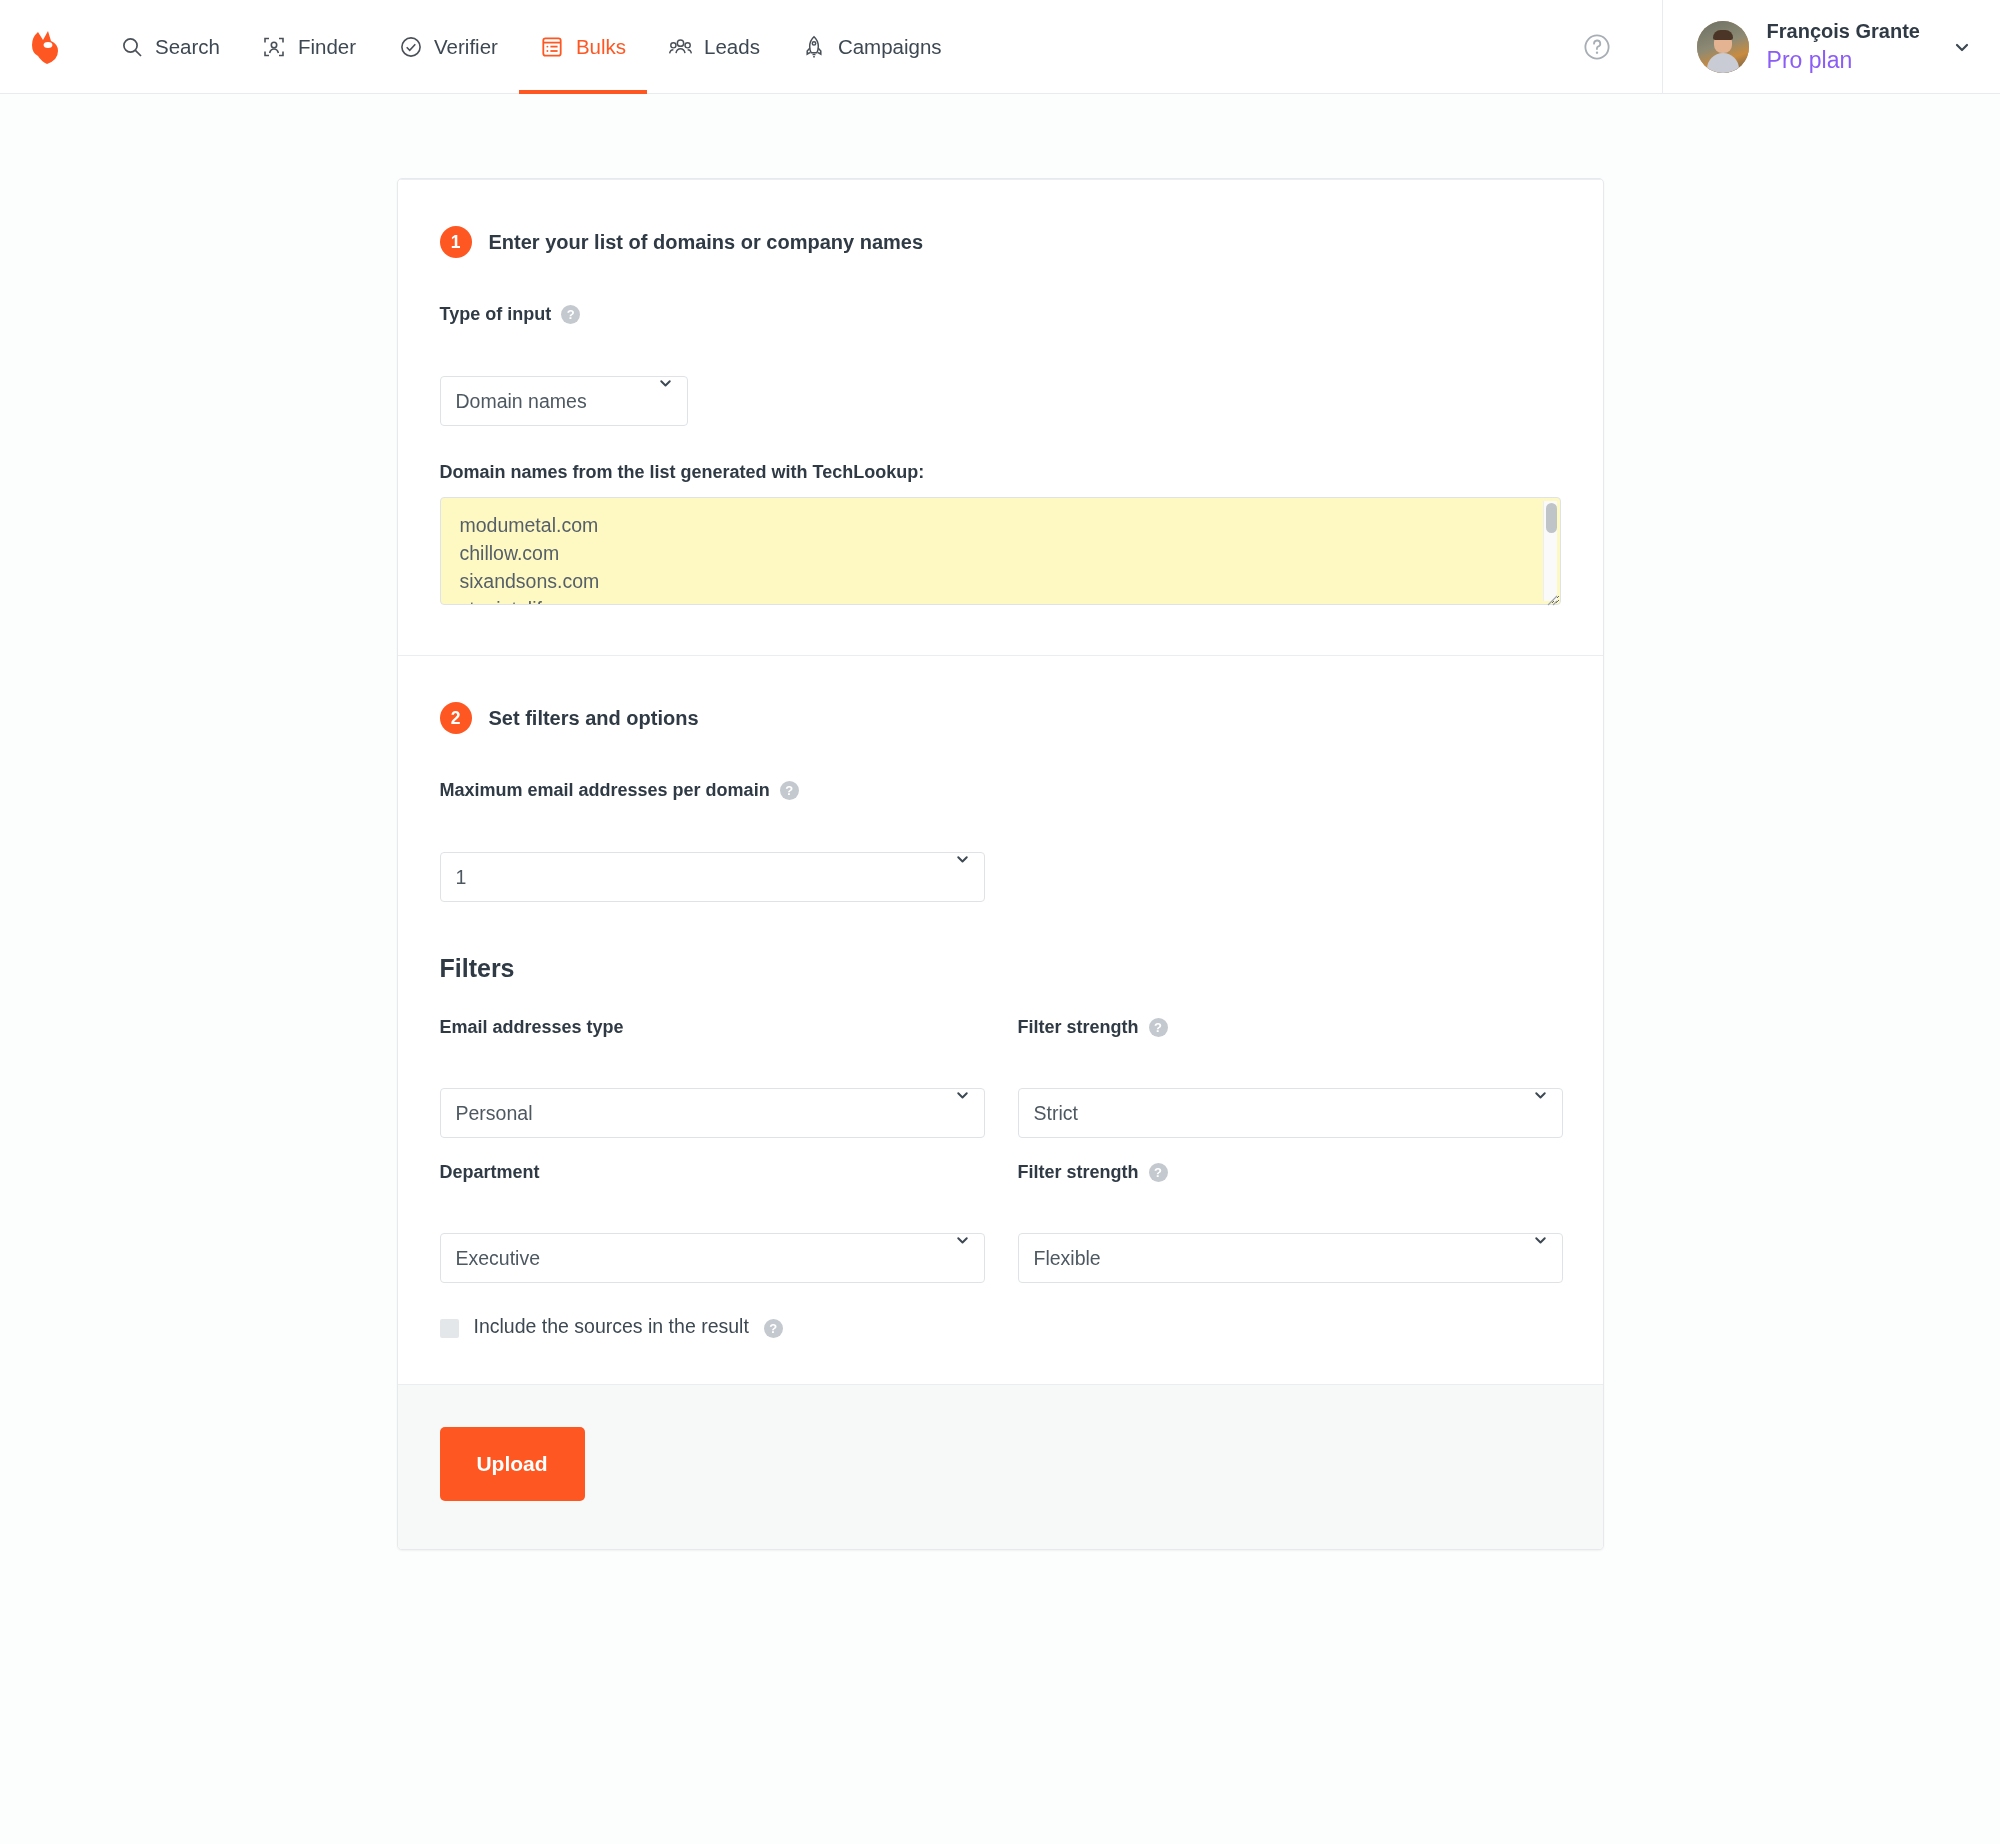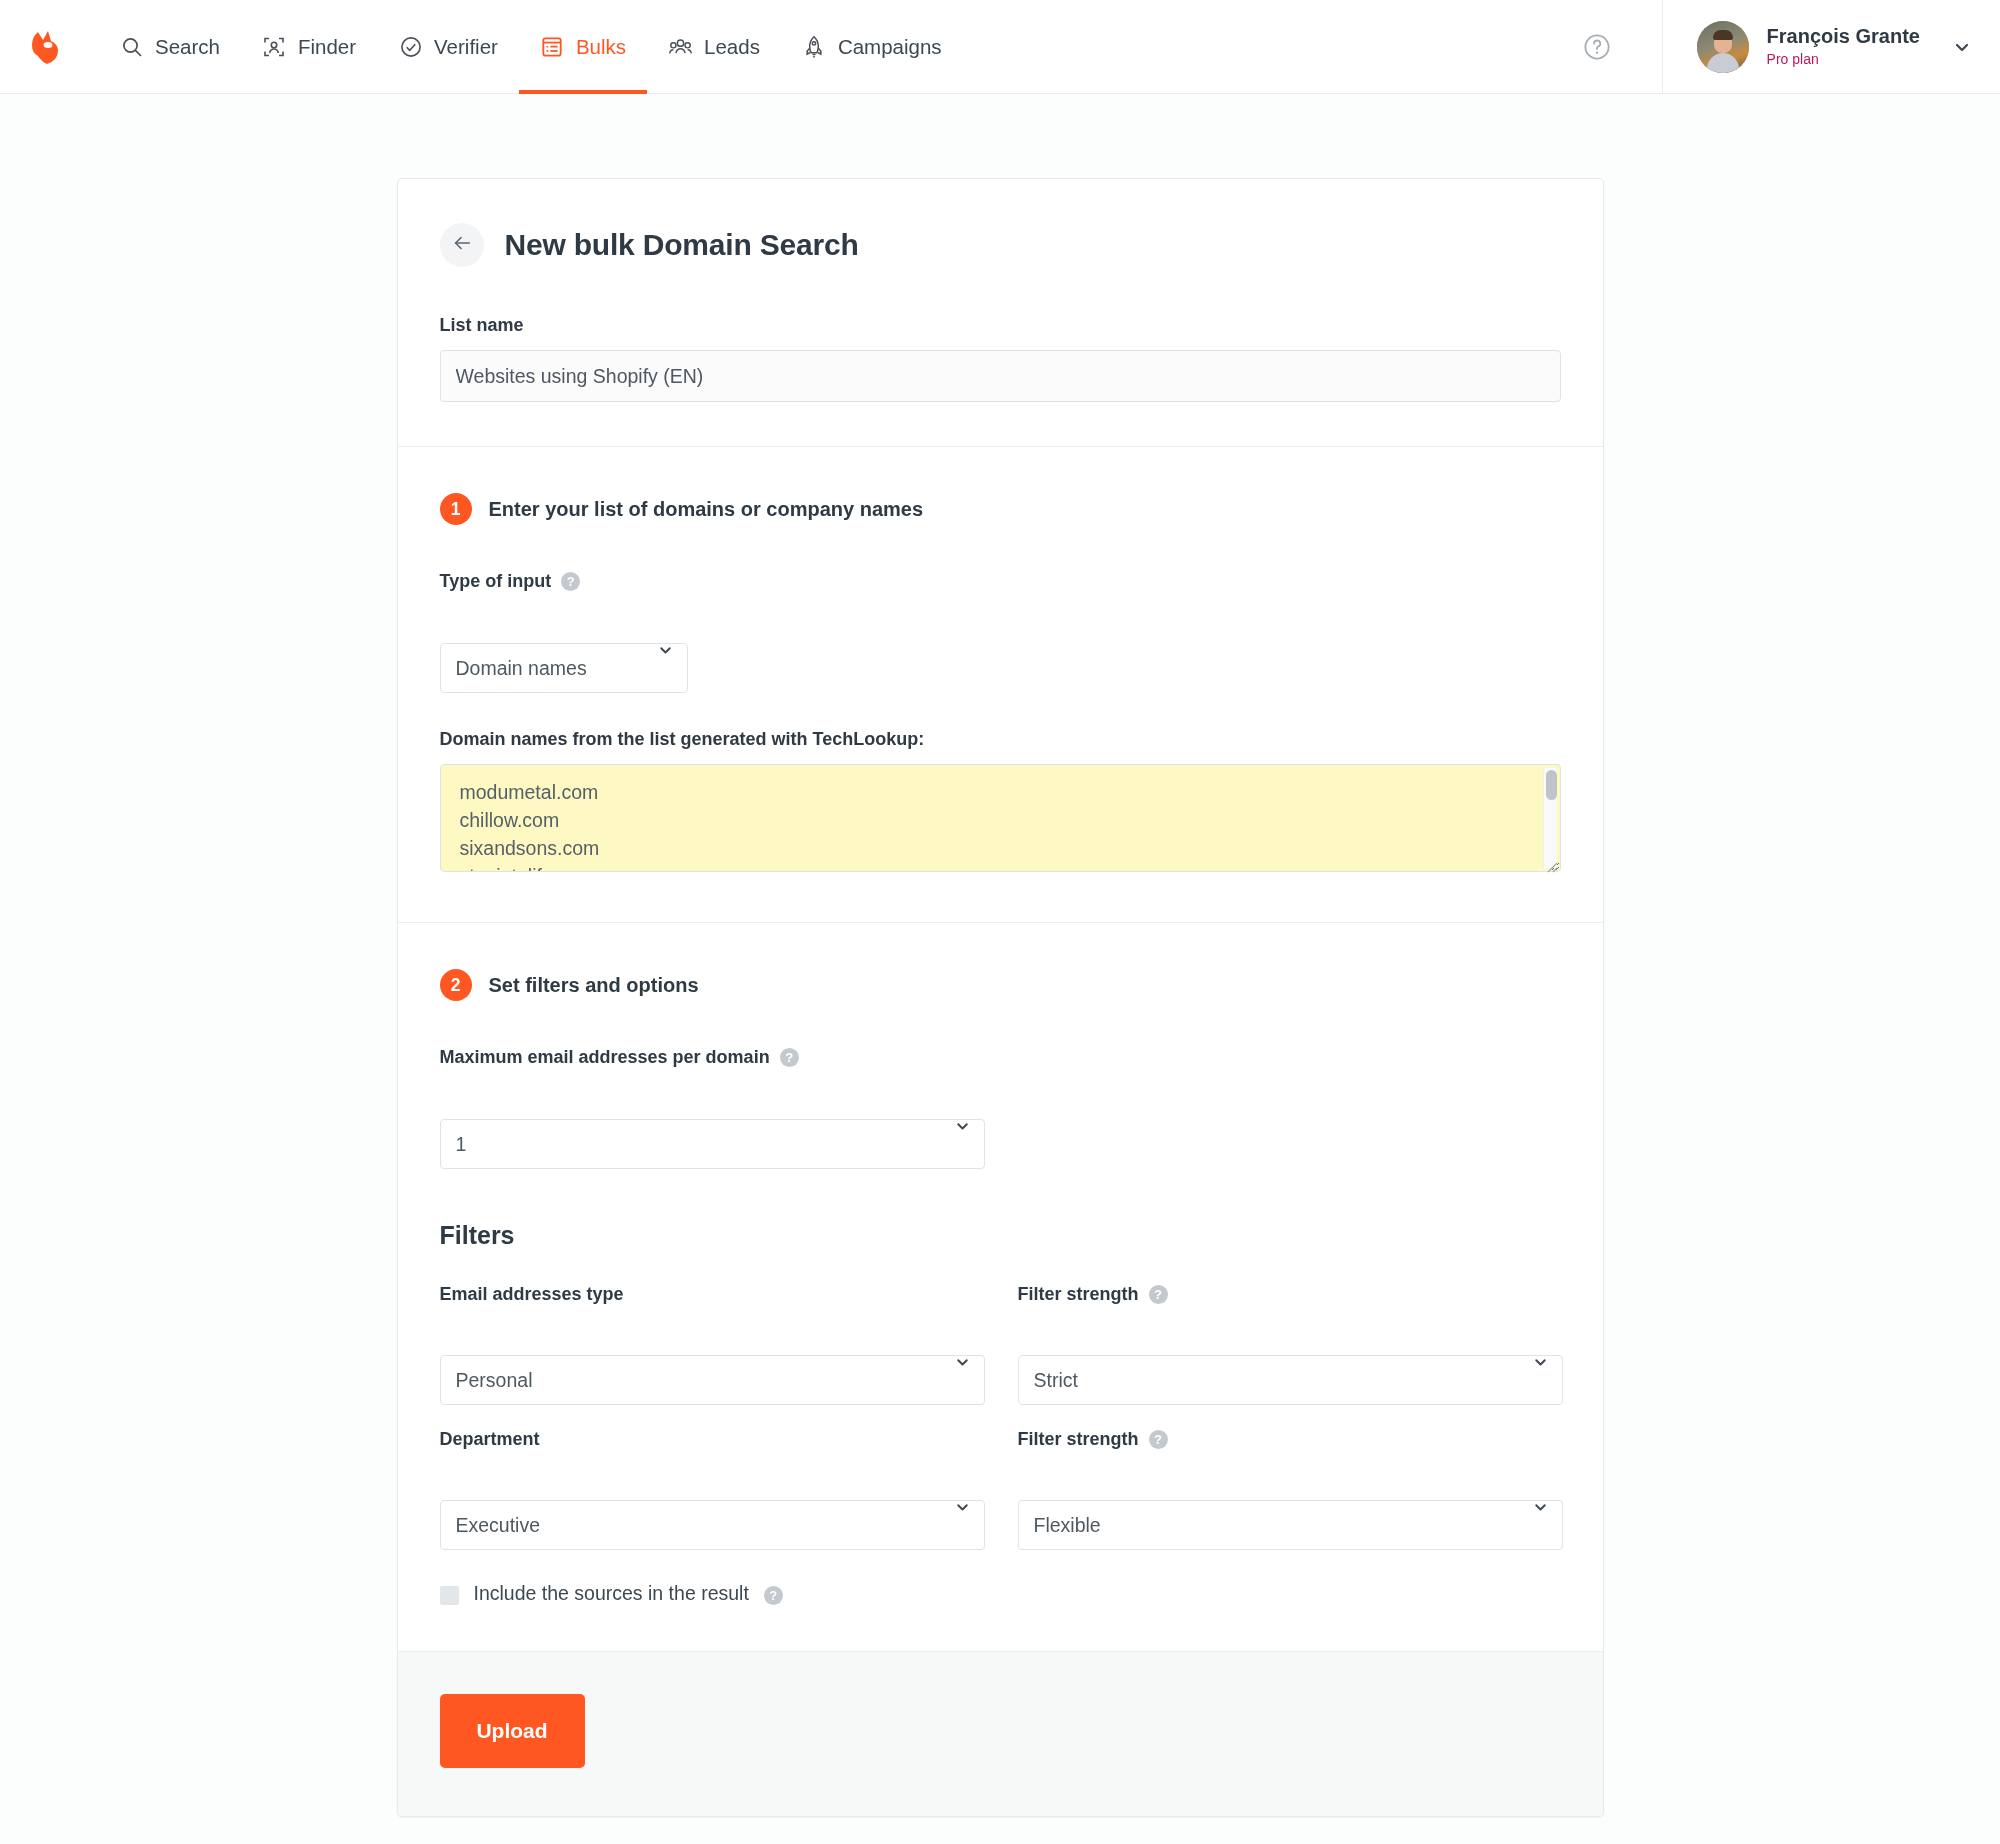--- a/index.html
+++ b/index.html
@@ -83,21 +83,21 @@
     flex: none;
     background: #b8855a;
     position: relative;
   }
   .avatar .a-sky  { position:absolute; inset:0; background: linear-gradient(160deg,#6b6f63 0%,#8d8a74 45%,#c98b3f 70%,#5e5a4e 100%); }
   .avatar .a-body { position:absolute; left:10px; bottom:-6px; width:32px; height:26px; background:#c9ccd4; border-radius:16px 16px 0 0; }
   .avatar .a-head { position:absolute; left:17px; top:12px; width:18px; height:20px; background:#e3b392; border-radius:9px 9px 8px 8px; }
   .avatar .a-hair { position:absolute; left:16px; top:9px; width:20px; height:10px; background:#4a3526; border-radius:10px 10px 3px 3px; }
   .user-meta { display: flex; flex-direction: column; gap: 2px; }
   .user-name { font-size: 20px; font-weight: bold; color: #2f3a45; line-height: 1.25; }
-  .user-plan { font-size: 14px; color: #be185d; line-height: 1.25; }
+  .user-plan { font-size: 23px; color: #8b5cf6; line-height: 1.25; }
   .caret { margin-left: 14px; display:flex; align-items:center; }
 
   
   .page {
     padding-top: 84px;
     display: flex;
     justify-content: center;
   }
   .card {
     width: 1207px;
@@ -384,36 +384,20 @@
           <path d="M5 8l5 5 5-5"></path>
         </svg>
       </span>
     </div>
   </div>
 </div>
 
 <div class="page">
   <div class="card">
 
-    <div class="card-sec sec-head">
-      <div class="title-row">
-        <div class="back-btn">
-          <span>
-            <svg width="22" height="22" viewBox="0 0 24 24" fill="none" stroke="#596570" stroke-width="1.7" stroke-linecap="round" stroke-linejoin="round">
-              <line x1="20" y1="12" x2="5" y2="12"></line>
-                <polyline points="11,6 5,12 11,18"></polyline>
-            </svg>
-          </span>
-        </div>
-        <div class="page-title">New bulk Domain Search</div>
-      </div>
-
-      <div class="field-label">List name</div>
-      <input class="txt-input" type="text" value="Websites using Shopify (EN)" style="">
-    </div>
 
     <div class="divider"></div>
 
     <div class="card-sec sec-step">
       <div class="step-row">
         <div class="step-badge">1</div>
         <div class="step-title">Enter your list of domains or company names</div>
       </div>
 
       <div class="field-label">

